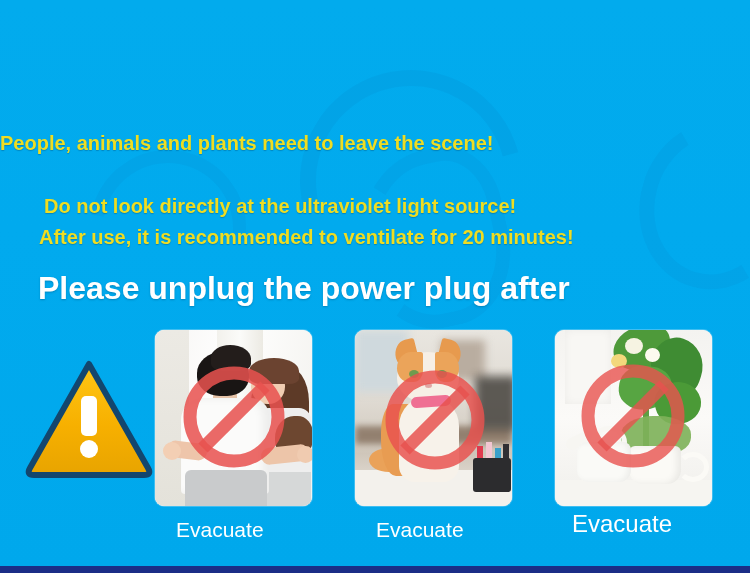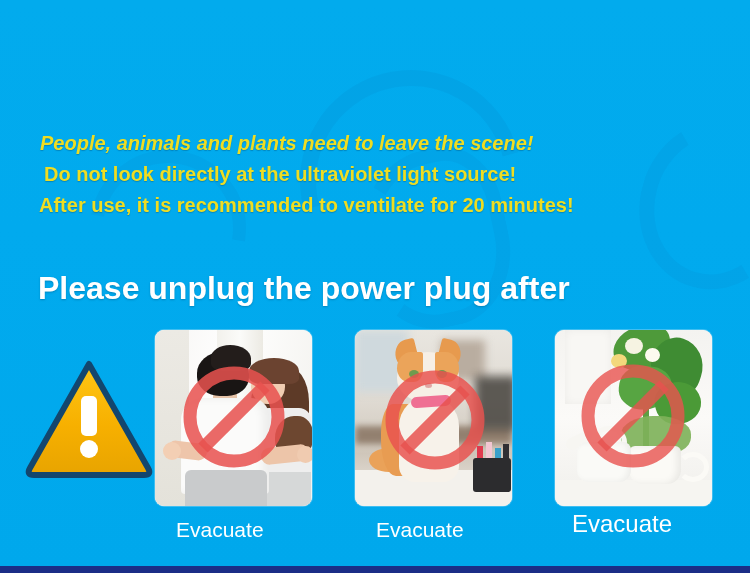--- a/index.html
+++ b/index.html
@@ -49,22 +49,22 @@
     text-shadow:0 2px 3px rgba(3,62,96,.45);
     white-space:nowrap;
   }
 
   
   .yellow-block{position:absolute;left:0;top:128px;width:750px;}
   .yline{
     color:#eedd22;font-weight:bold;font-size:20px;line-height:31px;
     white-space:nowrap;text-shadow:0 1px 1px rgba(0,70,110,.35);
   }
-  .yline.l1{margin-left:40px;font-style:italic;}
-  .yline.l2{margin-left:44px;}
+  .yline.l1{}
+  .yline.l2{margin-left:44px;margin-top:32px;}
   .yline.l3{margin-left:39px;}
 
   
   .white-block{position:absolute;left:38px;top:232px;width:560px;}
   .wline{
     color:#ffffff;font-weight:bold;font-size:32px;line-height:33px;
     white-space:nowrap;text-shadow:0 1px 2px rgba(2,65,102,.35);margin-top:40px;
   }
 
   

